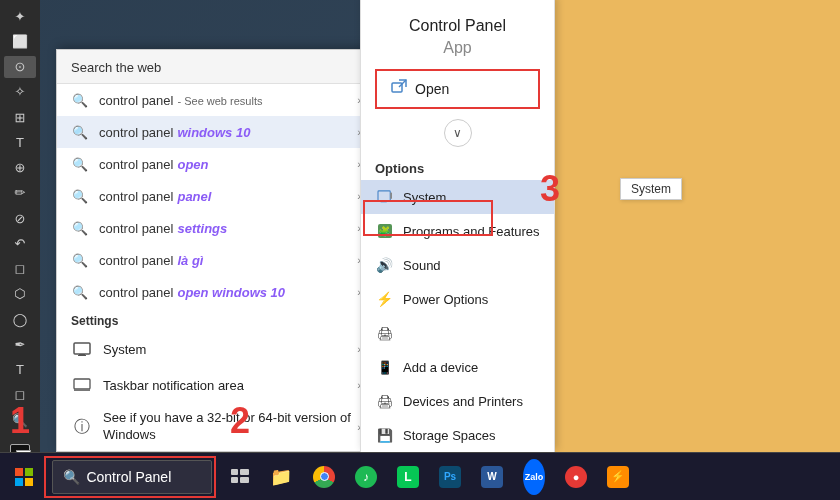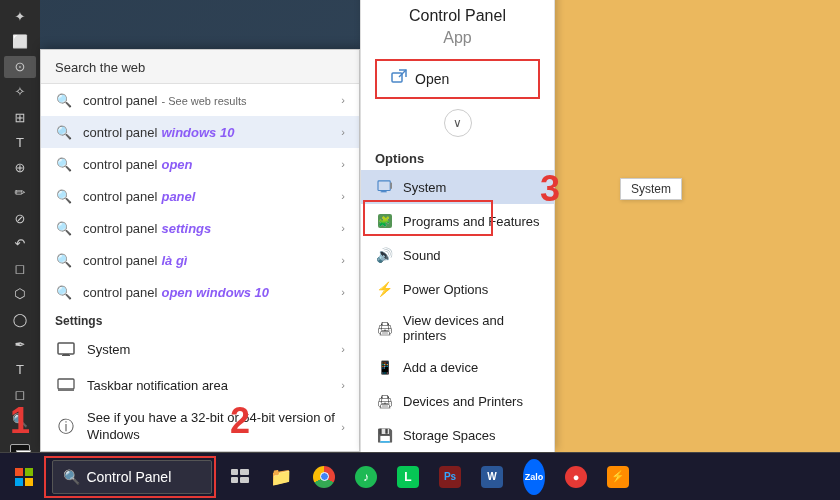--- a/index.html
+++ b/index.html
@@ -393,21 +393,21 @@
   <div class="toolbar-btn">✒</div>
   <div class="toolbar-btn">T</div>
   <div class="toolbar-btn">◻</div>
   <div class="toolbar-btn">🔍</div>
   <div style="height:8px;"></div>
   <div class="toolbar-btn" style="width:20px;height:20px;background:#111;border:1px solid #aaa;position:relative;">
     <div style="position:absolute;top:5px;left:5px;width:15px;height:15px;background:#fff;border:1px solid #999;"></div>
   </div>
 </div>
 
-<div class="start-menu" style="left:40px; width:320px;">
+<div class="start-menu" style="left:56px; width:320px;">
 
   <div class="search-header">Search the web</div>
 
   <ul class="search-results-list">
     <li class="search-result-item">
       <div class="search-result-icon">🔍</div>
       <div class="search-result-text">
         <span class="result-normal">control panel</span>
         <span class="result-see-web">- See web results</span>
       </div>
@@ -539,21 +539,20 @@
   <div class="cp-recent-item">
     <div class="cp-recent-icon" style="font-size:14px;">🔊</div>
     <span>Sound</span>
   </div>
   <div class="cp-recent-item">
     <div class="cp-recent-icon" style="font-size:14px;">⚡</div>
     <span>Power Options</span>
   </div>
   <div class="cp-recent-item">
     <div class="cp-recent-icon" style="font-size:13px;">🖨</div>
-    <span>View devices and printers</span>
   </div>
   <div class="cp-recent-item">
     <div class="cp-recent-icon" style="font-size:13px;">📱</div>
     <span>Add a device</span>
   </div>
   <div class="cp-recent-item">
     <div class="cp-recent-icon" style="font-size:13px;">🖨</div>
     <span>Devices and Printers</span>
   </div>
   <div class="cp-recent-item">
@@ -615,21 +614,21 @@
 
     <div class="taskbar-icon">
       <div style="width:22px;height:22px;border-radius:50%;background:#1db954;display:flex;align-items:center;justify-content:center;font-size:12px;color:#fff;font-weight:bold;">♪</div>
     </div>
 
     <div class="taskbar-icon">
       <div style="width:22px;height:22px;border-radius:4px;background:#06c755;display:flex;align-items:center;justify-content:center;font-size:12px;color:#fff;font-weight:bold;">L</div>
     </div>
 
     <div class="taskbar-icon">
-      <div style="width:22px;height:22px;border-radius:4px;background:#7f1d1d;display:flex;align-items:center;justify-content:center;font-size:10px;color:#31a8ff;font-weight:bold;">Ps</div>
+      <div style="width:22px;height:22px;border-radius:4px;background:#0c4a6e;display:flex;align-items:center;justify-content:center;font-size:10px;color:#31a8ff;font-weight:bold;">Ps</div>
     </div>
 
     <div class="taskbar-icon">
       <div style="width:22px;height:22px;border-radius:4px;background:#2b5797;display:flex;align-items:center;justify-content:center;font-size:10px;color:#fff;font-weight:bold;">W</div>
     </div>
 
     <div class="taskbar-icon">
       <div style="width:22px;height:36px;border-radius:50%;background:#0068ff;display:flex;align-items:center;justify-content:center;font-size:9px;color:#fff;font-weight:bold;">Zalo</div>
     </div>
 

